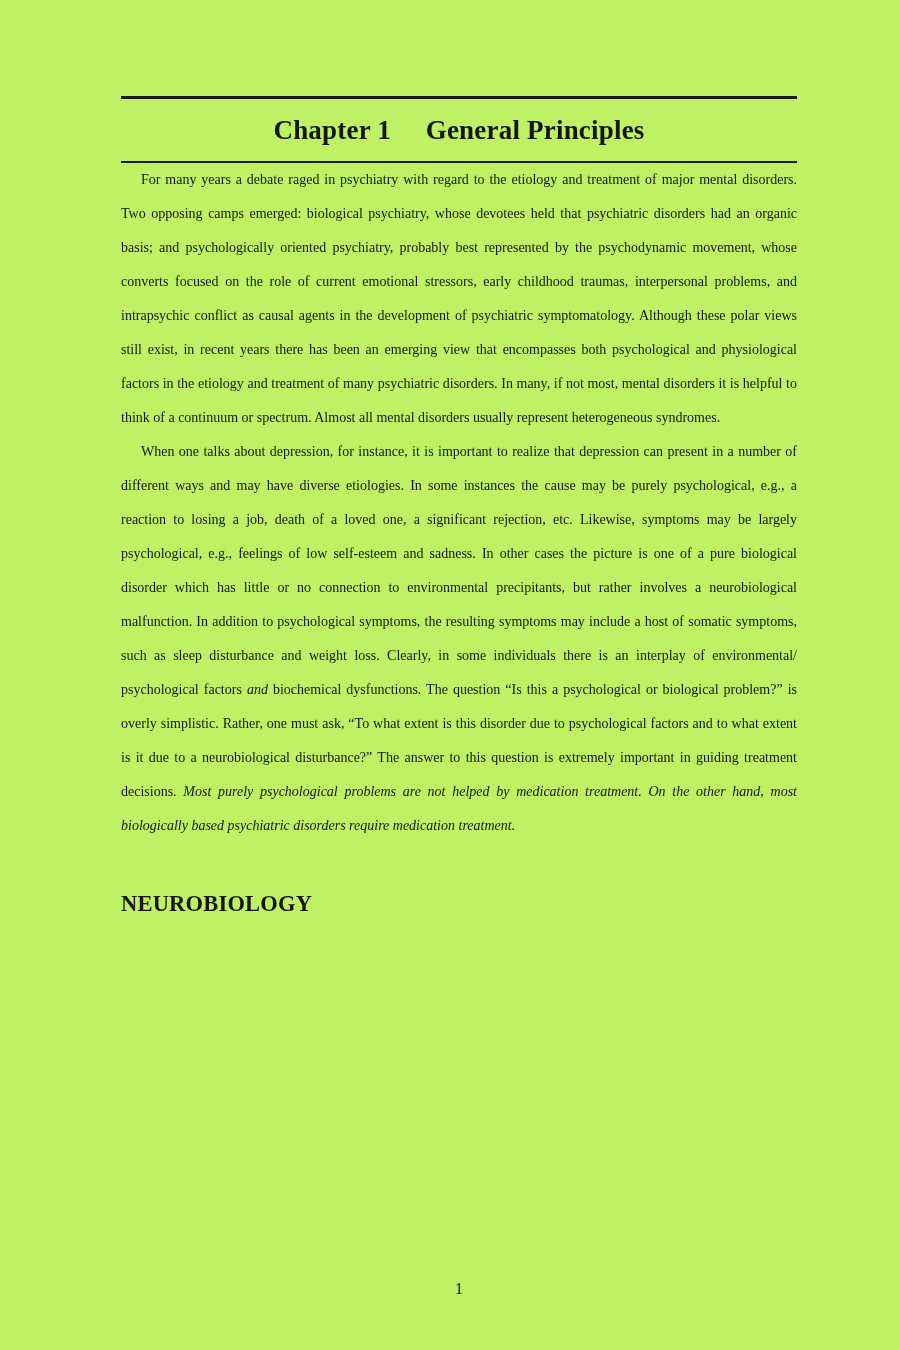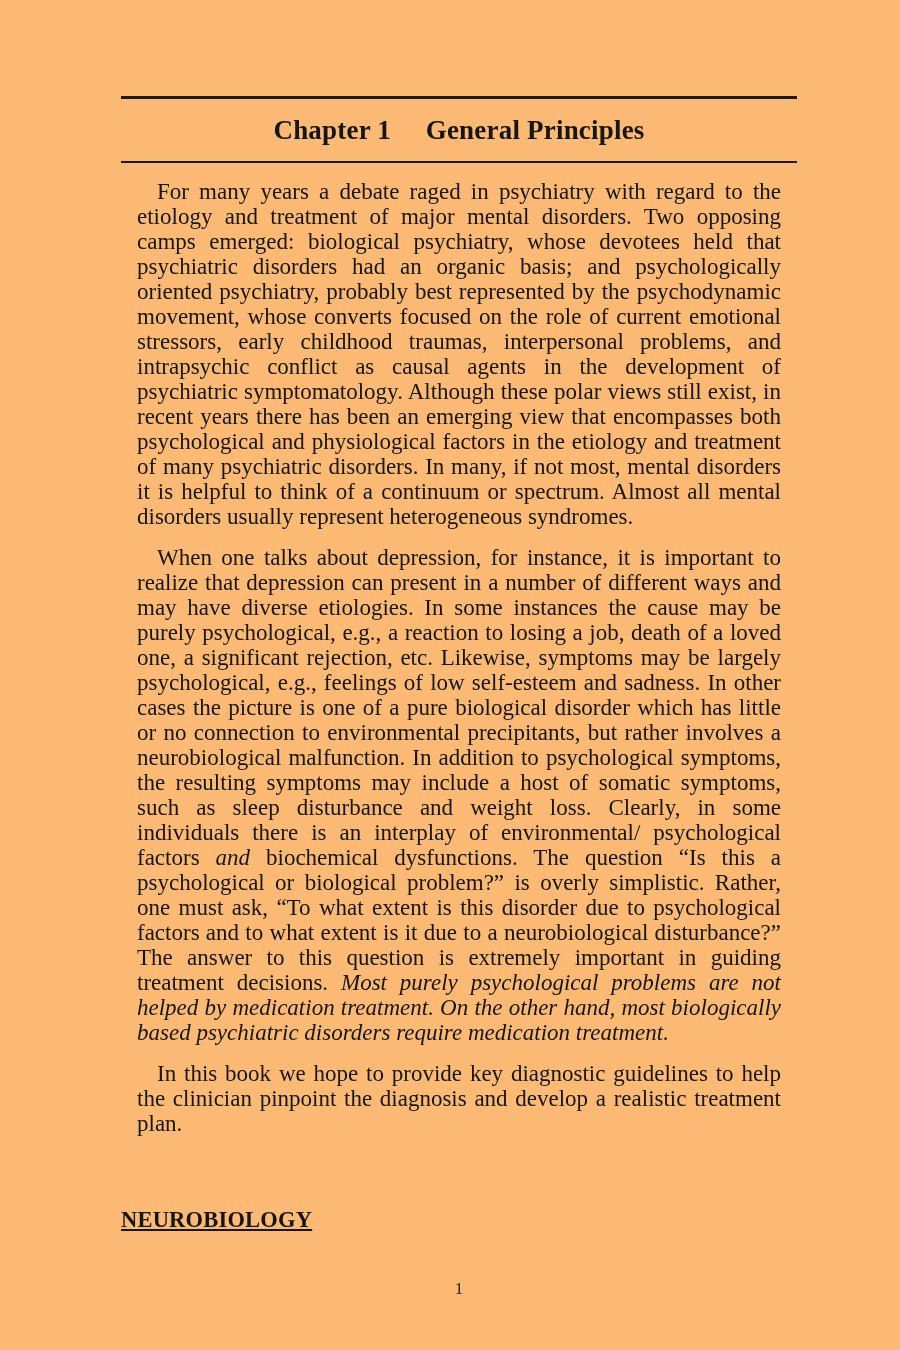--- a/index.html
+++ b/index.html
@@ -4,21 +4,21 @@
 <style>
   html, body {
     margin: 0;
     padding: 0;
     background: #ffffff;
   }
   .page {
     position: relative;
     width: 900px;
     height: 1350px;
-    background: #fdba74;
+    background: #bef264;
     color: #161616;
     font-family: "Liberation Serif", "DejaVu Serif", serif;
     overflow: hidden;
   }
   .content {
     position: absolute;
     left: 121px;
     top: 0;
     width: 676px;
   }
@@ -49,27 +49,26 @@
     margin: 0;
     font-size: 22.5px;
     line-height: 27px;
     font-weight: bold;
     letter-spacing: 0.2px;
   }
   .section-biology .section-heading {
     margin-top: 83px;
   }
   .section-neurobiology .section-heading {
-    margin-top: 70px;
-    text-decoration: underline;
+    margin-top: 47px;
   }
   .body-para {
-    margin: 16px;
-    font-size: 23px;
-    line-height: 25px;
+    margin: 0;
+    font-size: 14px;
+    line-height: 34px;
     text-align: justify;
     text-indent: 20px;
   }
   .section-heading + .body-para {
     margin-top: 23px;
   }
   .section-neurobiology .section-heading + .body-para {
     margin-top: 28px;
   }
   em {
@@ -95,21 +94,20 @@
       <h1 class="chapter-title">Chapter 1     General Principles</h1>
       <hr class="rule-bottom">
     </header>
 
     <section class="section-biology">
 
       <p class="body-para">For many years a debate raged in psychiatry with regard to the etiology and treatment of major mental disorders. Two opposing camps emerged: biological psychiatry, whose devotees held that psychiatric disorders had an organic basis; and psychologically oriented psychiatry, probably best represented by the psychodynamic movement, whose converts focused on the role of current emotional stressors, early childhood traumas, interpersonal problems, and intrapsychic conflict as causal agents in the development of psychiatric symptomatology. Although these polar views still exist, in recent years there has been an emerging view that encompasses both psychological and physiological factors in the etiology and treatment of many psychiatric disorders. In many, if not most, mental disorders it is helpful to think of a continuum or spectrum. Almost all mental disorders usually represent heterogeneous syndromes.</p>
 
       <p class="body-para"><span>When one talks about depression, for instance, it is important to realize that depression can present in a number of different ways and may have diverse etiologies. In some instances the cause may be purely psychological, e.g., a reaction to losing a job, death of a loved one, a significant rejection, etc. Likewise, symptoms may be largely psychological, e.g., feelings of low self-esteem and sadness. In other cases the picture is one of a pure biological disorder which has little or no connection to environmental precipitants, but rather involves a neurobiological malfunction. In addition to psychological symptoms, the resulting symptoms may include a host of somatic symptoms, such as sleep disturbance and weight loss. Clearly, in some individuals there is an interplay of environmental/ psychological factors </span><em>and</em><span> biochemical dysfunctions. The question “Is this a psychological or biological problem?” is overly simplistic. Rather, one must ask, “To what extent is this disorder due to psychological factors and to what extent is it due to a neurobiological disturbance?” The answer to this question is extremely important in guiding treatment decisions. </span><em>Most purely psychological problems are not helped by medication treatment. On the other hand, most biologically based psychiatric disorders require medication treatment.</em></p>
 
-      <p class="body-para">In this book we hope to provide key diagnostic guidelines to help the clinician pinpoint the diagnosis and develop a realistic treatment plan.</p>
     </section>
 
     <section class="section-neurobiology">
       <h2 class="section-heading">NEUROBIOLOGY</h2>
 
     </section>
 
   </div>
 
   <footer>

